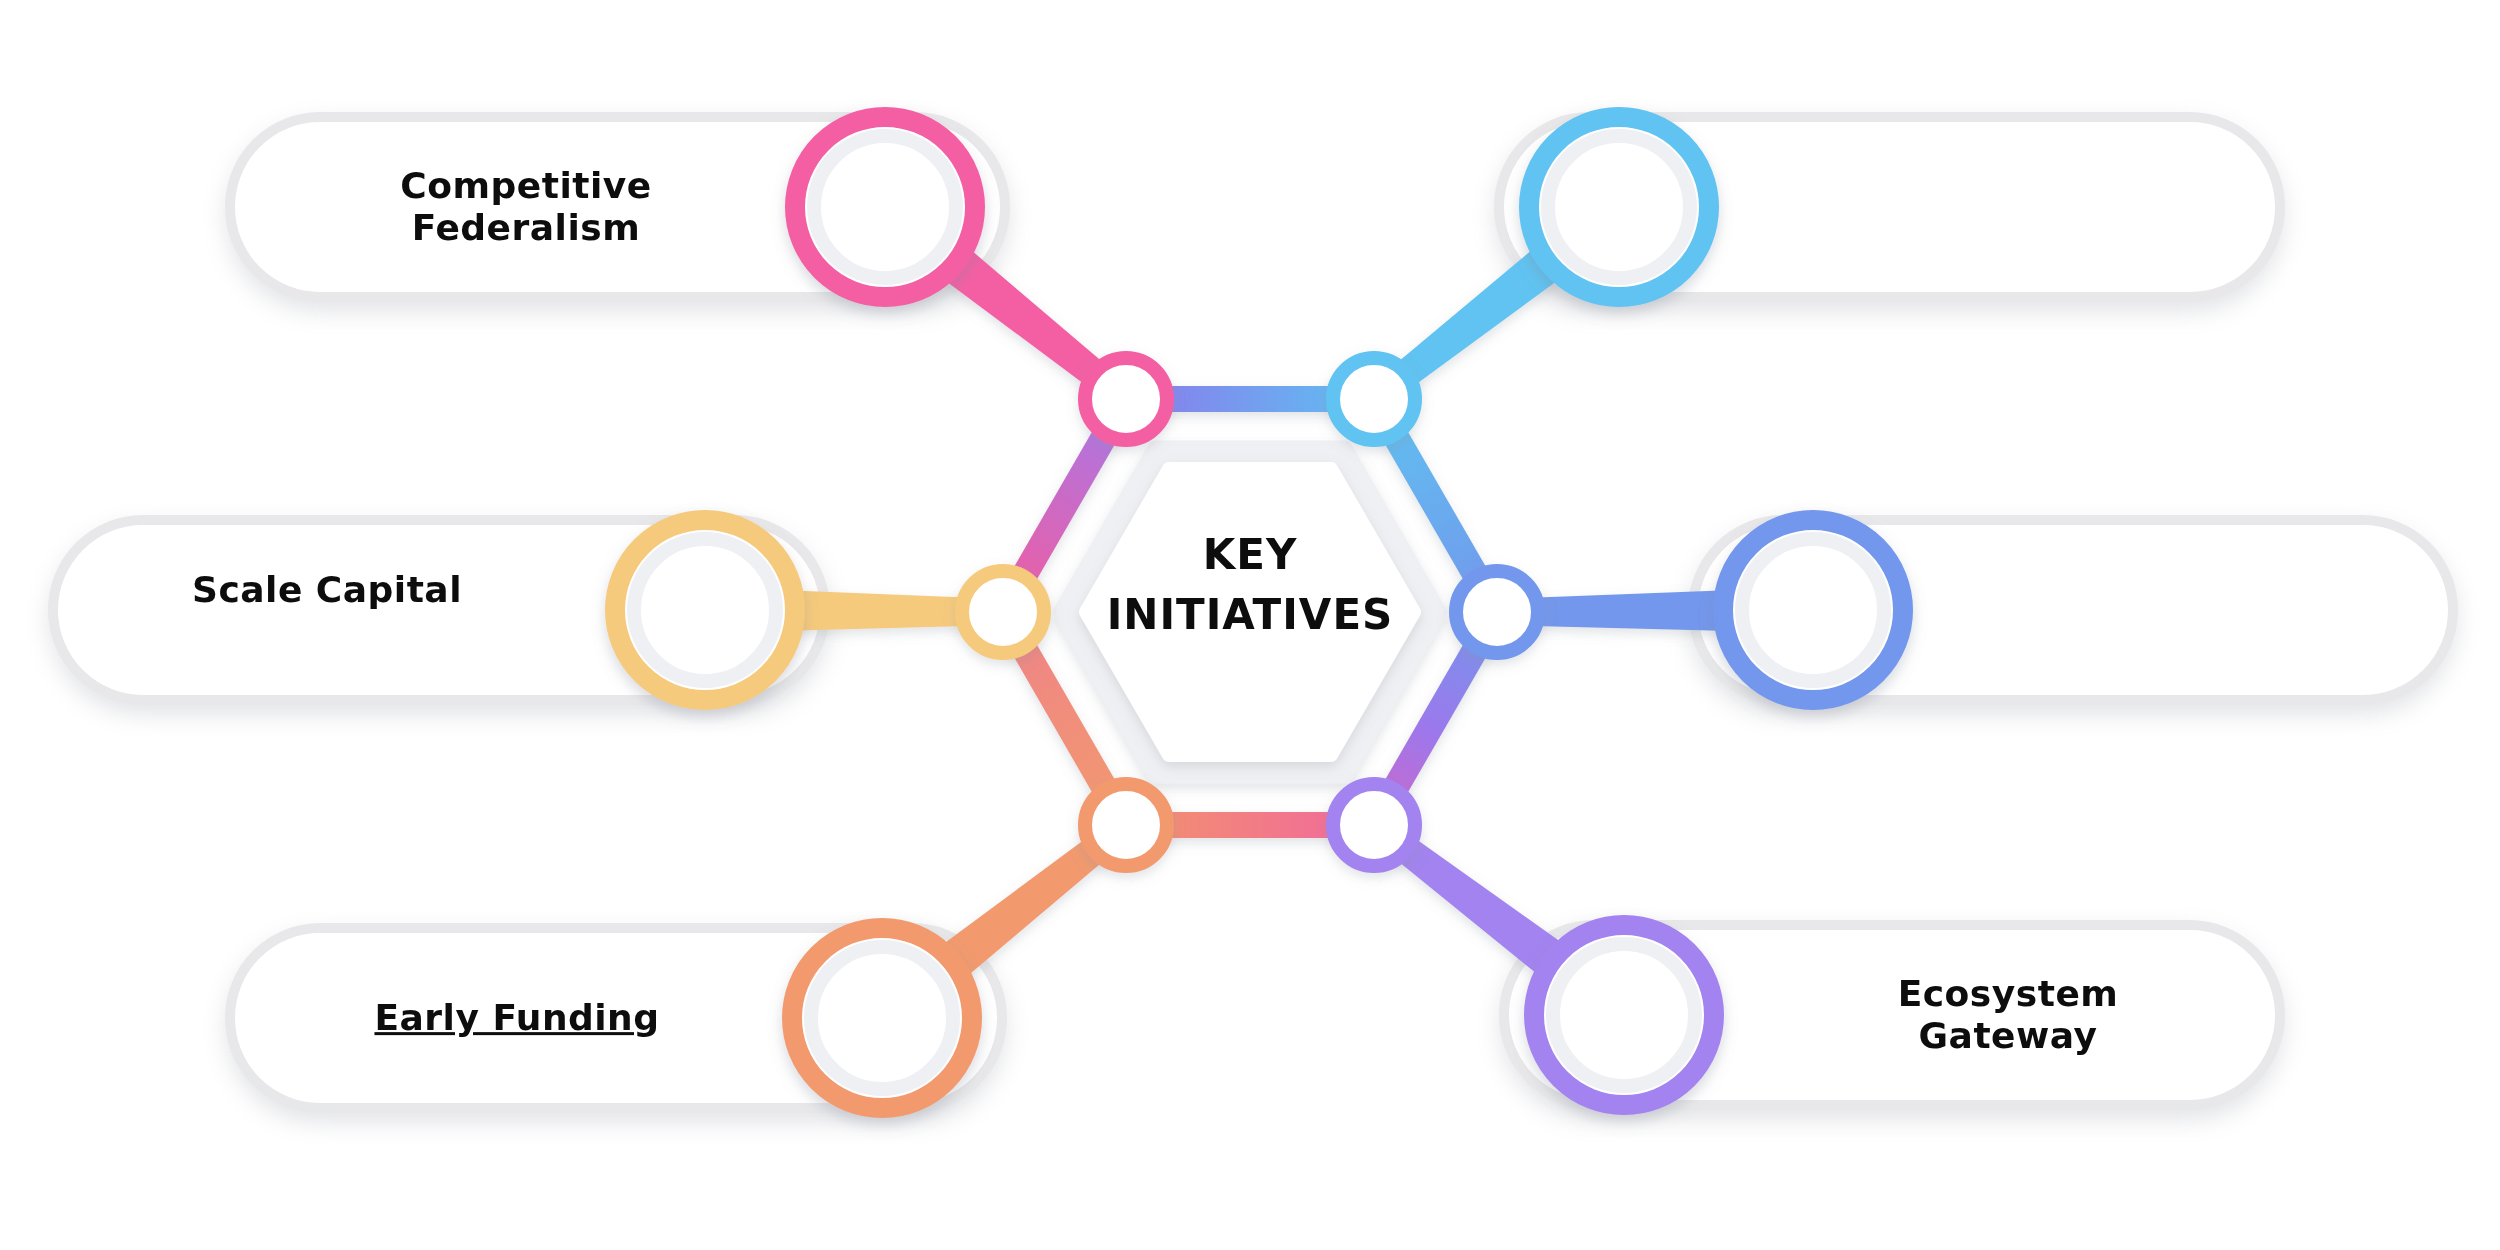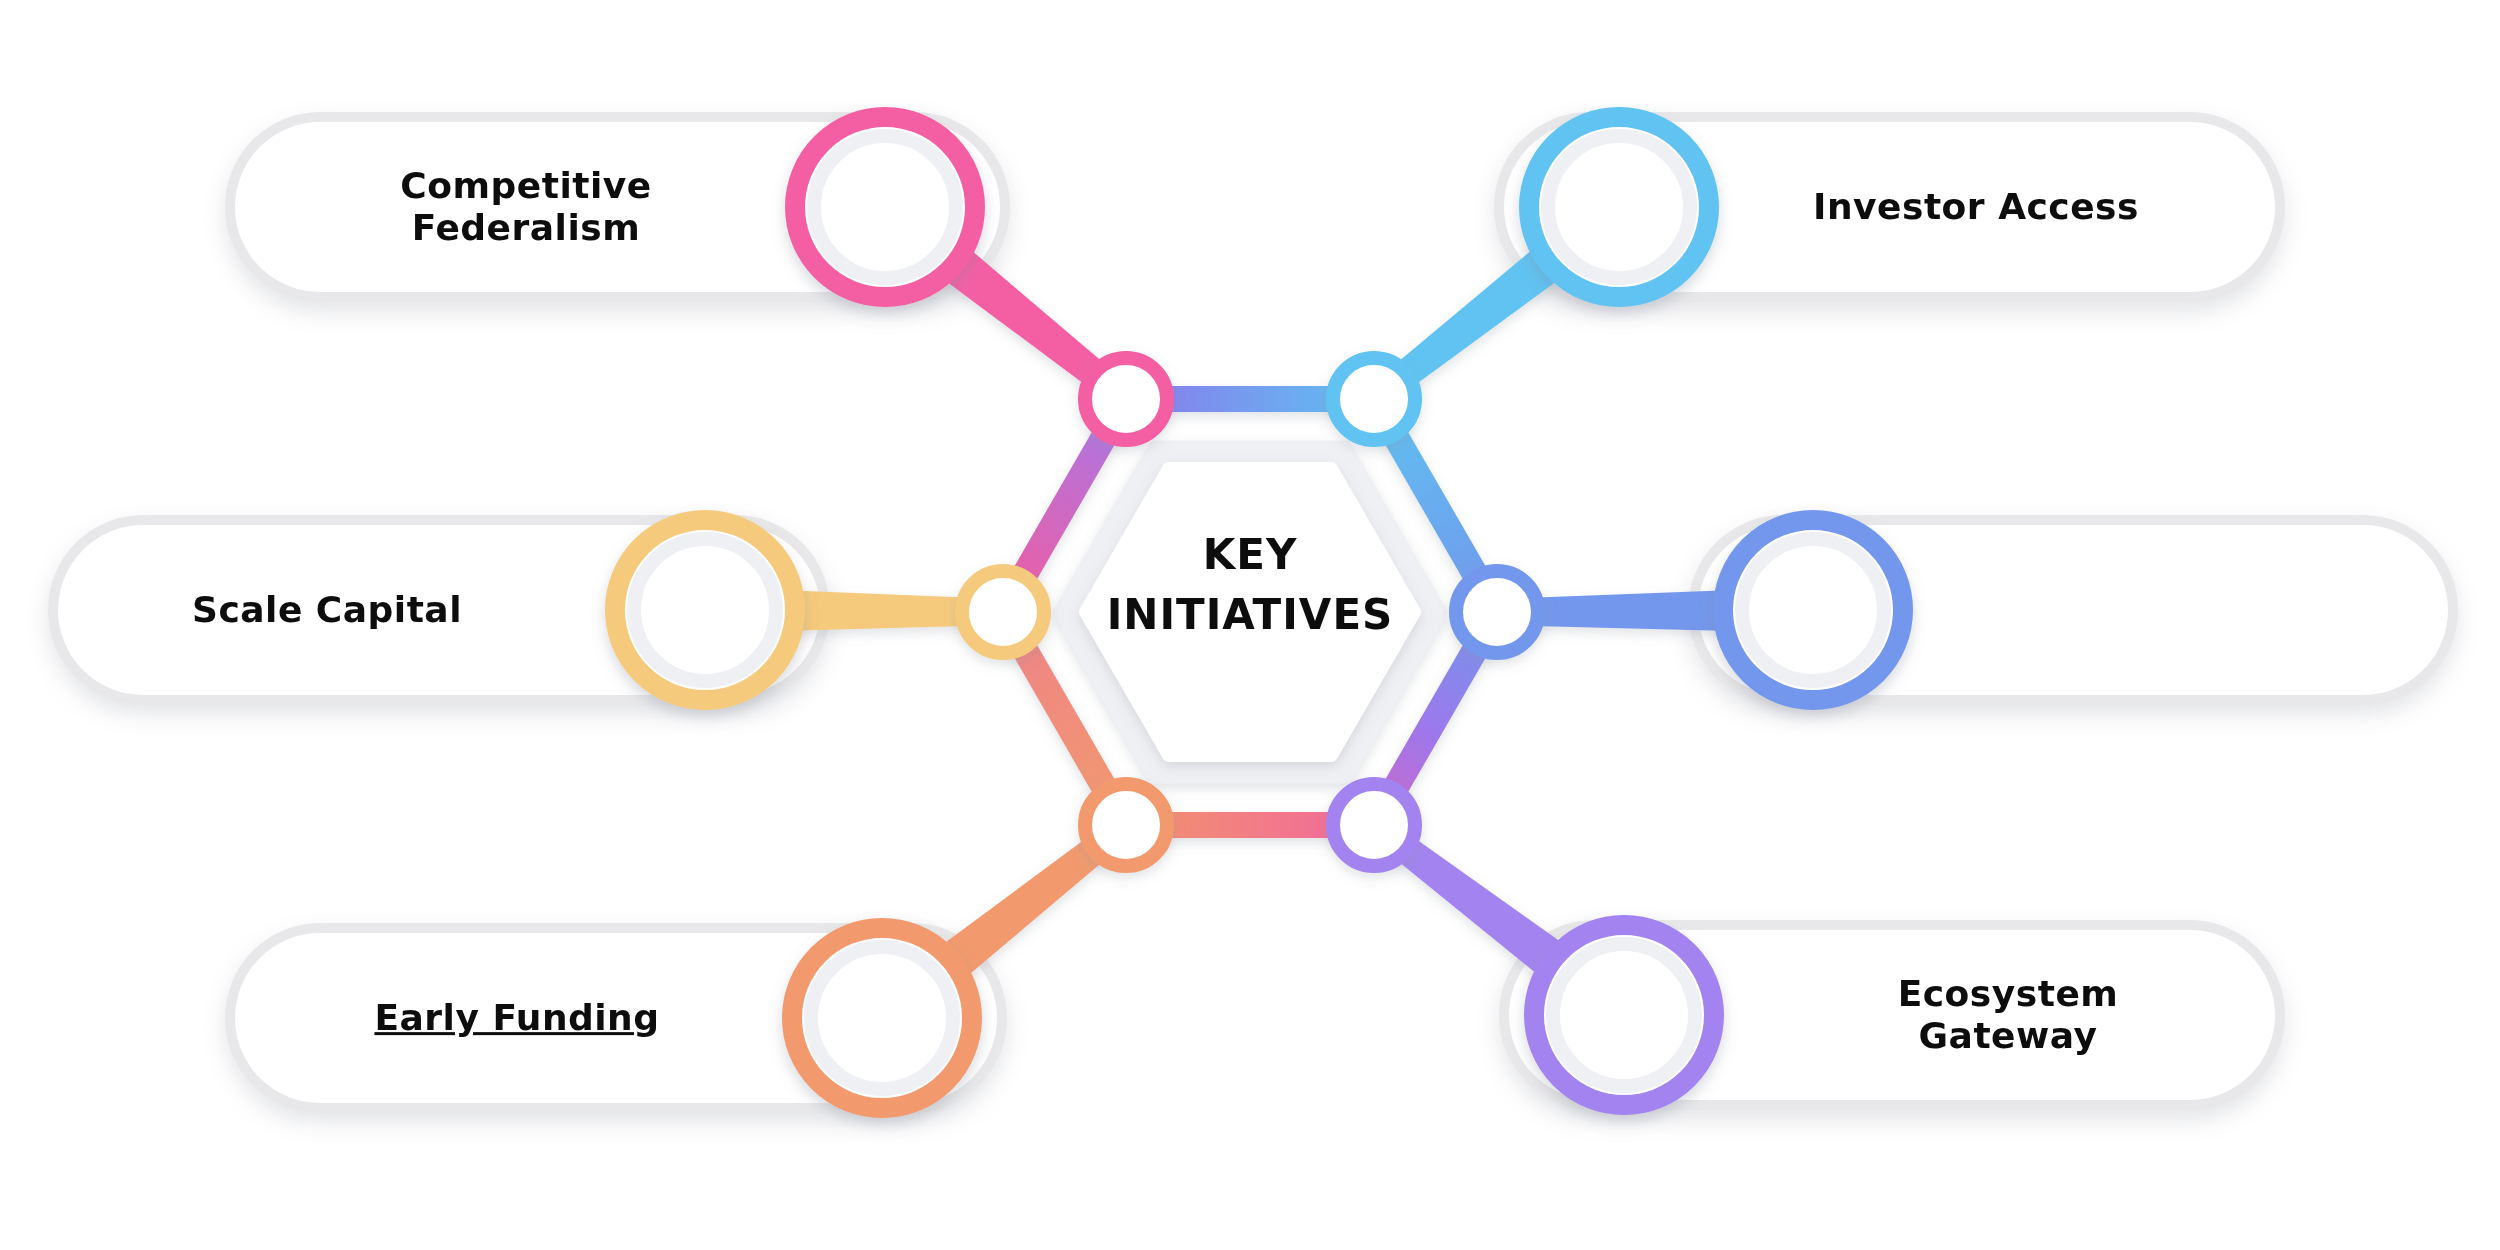--- a/index.html
+++ b/index.html
@@ -144,22 +144,21 @@
         <circle cx="1624" cy="1015" r="90" fill="#ffffff" stroke-width="20" stroke="#A383EF"></circle>
         <circle cx="1624" cy="1015" r="71" fill="#ffffff" stroke="#eff0f3" stroke-width="14"></circle>
       </g>
     </g>
   </svg>
 
   <div class="center-title" style="left:1250px;top:585px;">KEY INITIATIVES</div>
 
   <div class="label" style="left:526px;top:207px;width:430px;">Competitive Federalism</div>
 
-  <div class="label nowrap" style="left:1976px;top:207px;">Investor Access</div>
 
-  <div class="label nowrap" style="left:327px;top:610px;">Scale Capital</div>
+  <div class="label nowrap" style="left:327px;top:590px;">Scale Capital</div>
 
 
   <div class="label nowrap" style="left:517px;top:1018px;text-decoration:underline;">Early Funding</div>
 
   <div class="label" style="left:2008px;top:1015px;width:400px;">Ecosystem Gateway</div>
 
 </div>
 
 </body></html>

